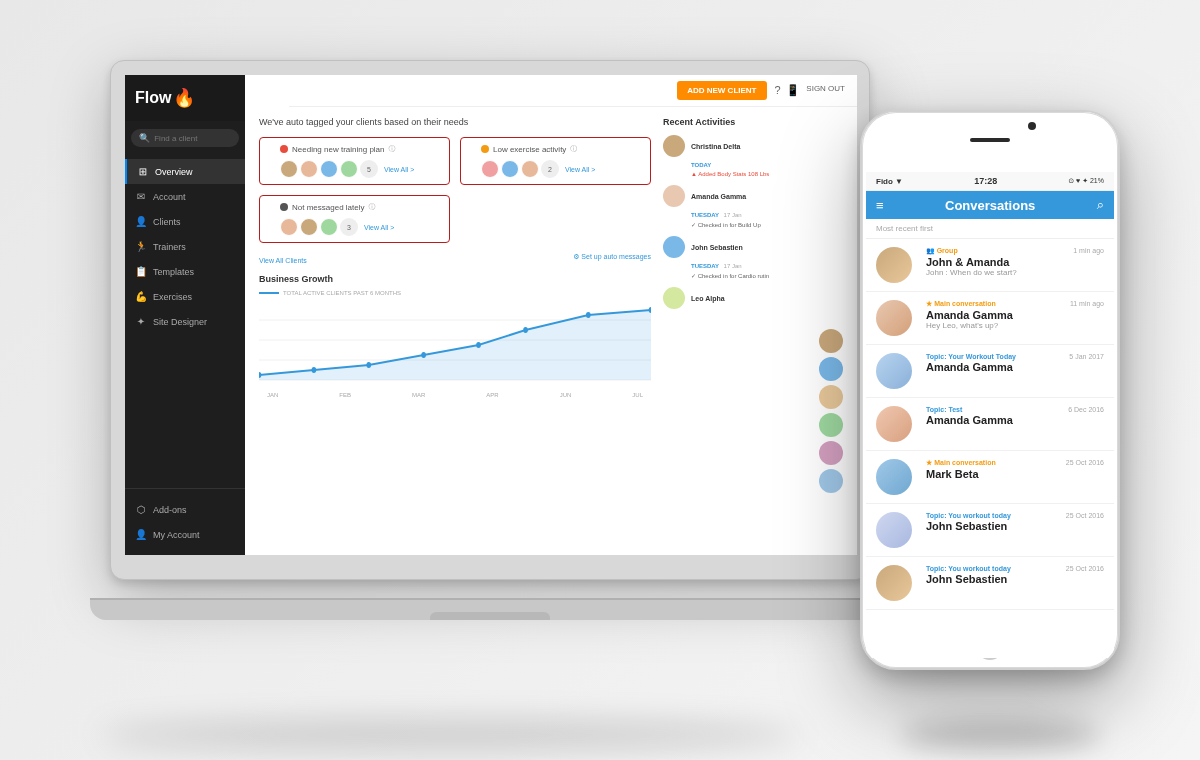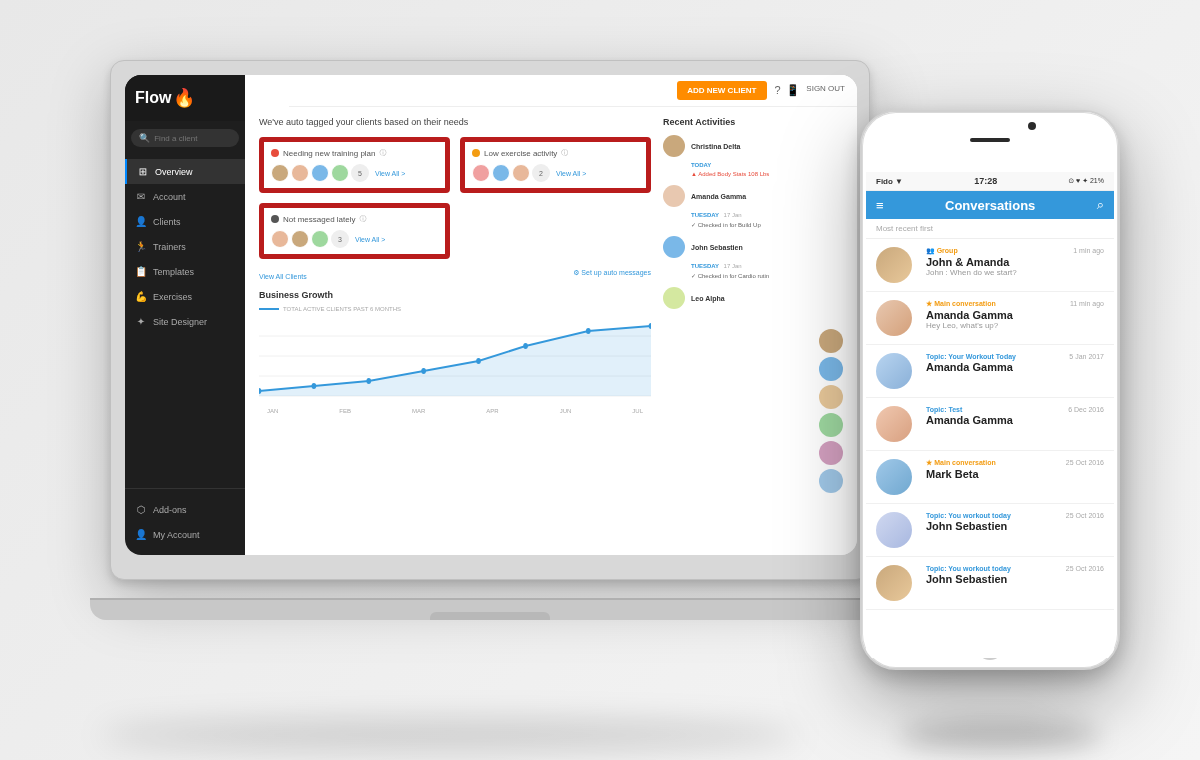--- a/index.html
+++ b/index.html
@@ -40,21 +40,21 @@
       box-shadow: 0 20px 60px rgba(0,0,0,0.25), 0 4px 10px rgba(0,0,0,0.15);
       border: 1px solid #c0c0c0;
     }
 
     .laptop-screen-bezel {
       position: absolute;
       left: 14px; top: 14px;
       width: 732px;
       height: 480px;
       background: #1a1a1a;
-      border-radius: 16px;
+      border-radius: 0;
       overflow: hidden;
     }
 
     .laptop-base {
       position: absolute;
       bottom: 0; left: -20px;
       width: 800px;
       height: 22px;
       background: #c8c8c8;
       border-radius: 0 0 16px 16px;
@@ -220,23 +220,23 @@
     }
 
     .tags-grid {
       display: grid;
       grid-template-columns: 1fr 1fr;
       gap: 10px;
       margin-bottom: 10px;
     }
 
     .tag-card {
-      border: 5px solid #b91c1c;
+      border: 1px solid #b91c1c;
       border-radius: 4px;
-      padding: 6px 7px;
+      padding: 6px 20px;
     }
 
     .tag-card-header {
       display: flex;
       align-items: center;
       gap: 4px;
       margin-bottom: 6px;
       font-size: 8px;
       color: #555;
     }

